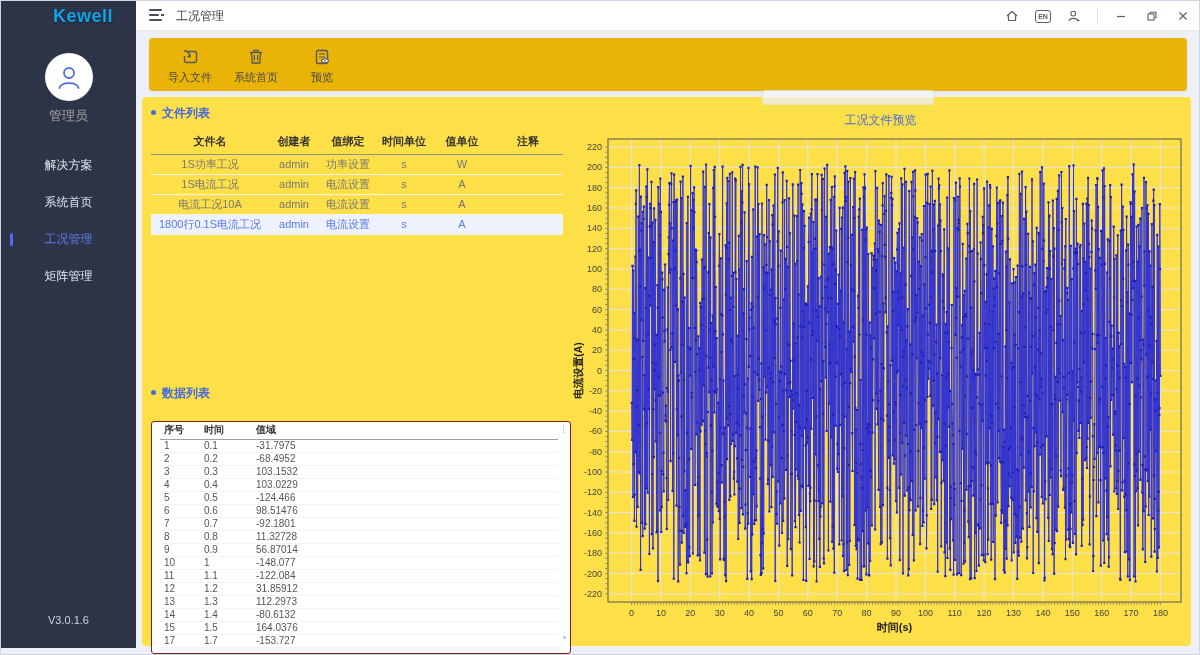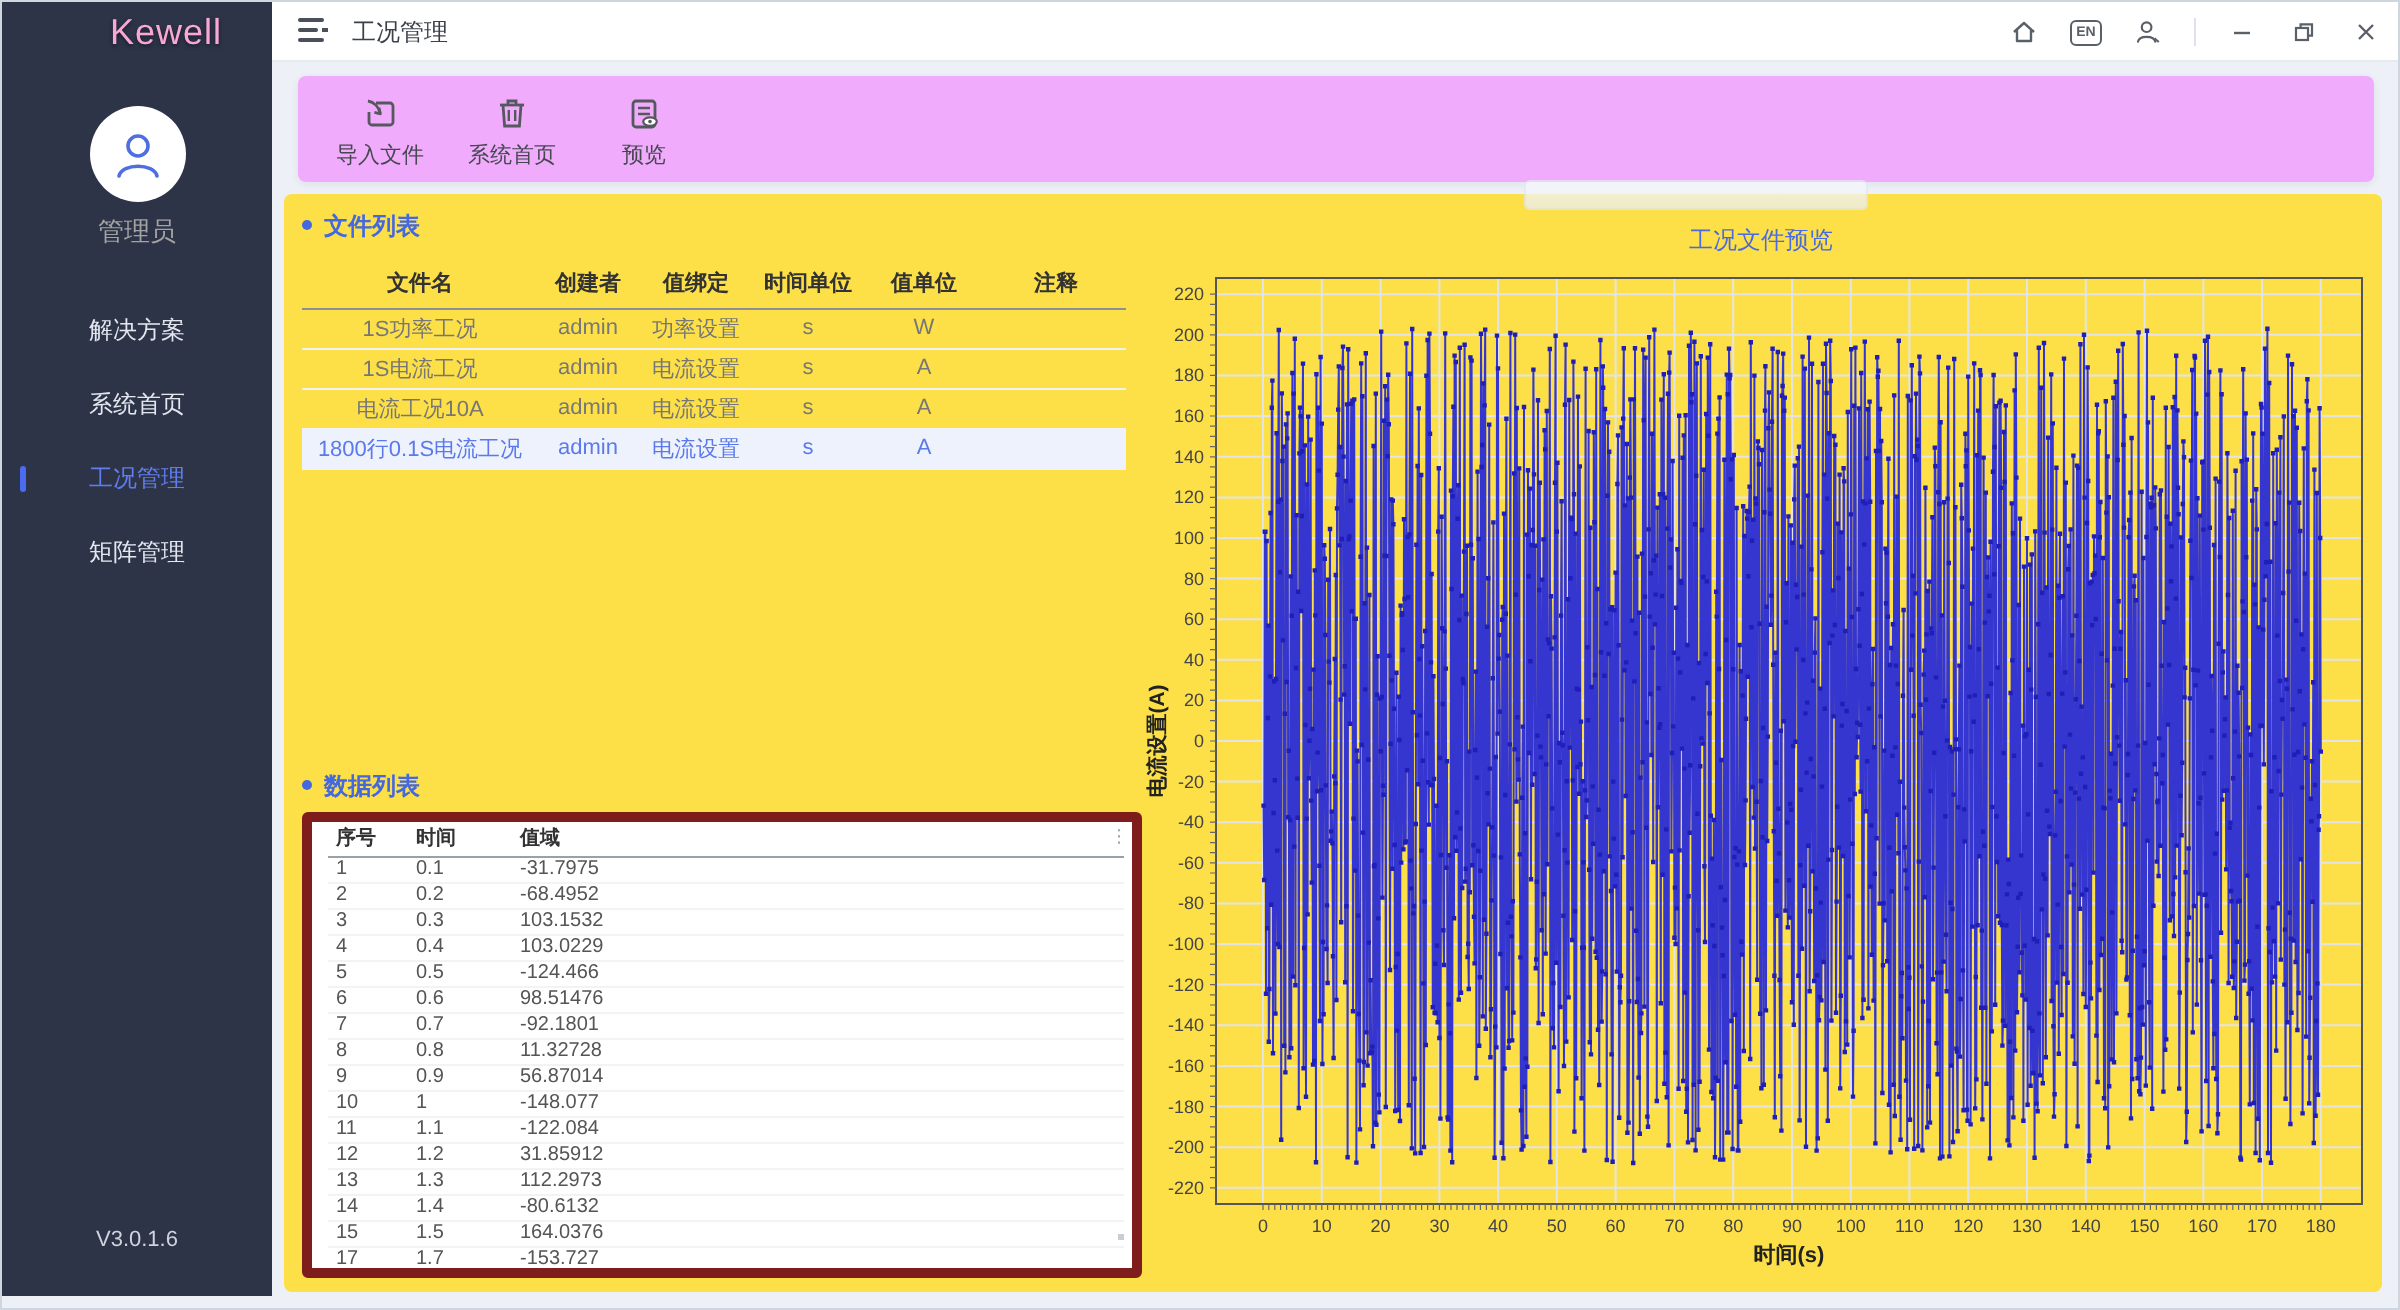--- a/index.html
+++ b/index.html
@@ -1,21 +1,21 @@
 <!DOCTYPE html>
 <html><head>
 <meta charset="utf-8">
 <style>
   * { margin:0; padding:0; box-sizing:border-box; }
   html,body { width:1200px; height:655px; font-family:"Liberation Sans", sans-serif; background:#eef1f6; }
   .window { position:relative; width:1200px; height:655px; background:#edf0f6; border:1px solid #cfd6e0; overflow:hidden; }
 
   
   .sidebar { position:absolute; left:0; top:0; width:135px; height:647px; background:#2d3448; }
-  .logo { height:30px; line-height:30px; text-align:center; color:#f9a8d4; font-weight:400; font-size:18px; letter-spacing:.5px; text-shadow:0 1px 2px rgba(0,0,0,.45);margin-left:29px; }
+  .logo { height:30px; line-height:30px; text-align:center; color:#0ea5e9; font-weight:700; font-size:18px; letter-spacing:.5px; text-shadow:0 1px 2px rgba(0,0,0,.45);margin-left:29px; }
   .avatar { position:absolute; left:50%; top:52px; transform:translateX(-50%); width:48px; height:48px; border-radius:50%; background:#ffffff; display:flex; align-items:center; justify-content:center; }
   .role { position:absolute; top:106px; width:100%; text-align:center; color:#a3a3a3; font-size:13px; }
   .nav { position:absolute; top:146px; width:100%; }
   .nav-item { position:relative; height:37px; line-height:37px; text-align:center; color:#e3e6ee; font-size:12px; cursor:pointer; }
   .nav-item.active { color:#5f7df0; }
   .nav-item .indicator { display:none; position:absolute; left:9px; top:12px; width:3px; height:13px; border-radius:2px; background:#4b6cf0; }
   .nav-item.active .indicator { display:block; }
   .version { position:absolute; bottom:22px; width:100%; text-align:center; color:#cfd3dd; font-size:11px; }
 
   
@@ -26,39 +26,39 @@
   .collapse i:nth-child(2){ top:5px; width:10px; }
   .collapse i:nth-child(3){ top:10px; width:13px; }
   .collapse b { position:absolute; left:12px; top:5px; width:3px; height:2px; background:#4a4f5a; }
   .topbar-title { position:absolute; left:40px; top:0; line-height:30px; font-size:12px; color:#3a3f48; }
   .topbar-right { position:absolute; right:8px; top:0; height:30px; display:flex; align-items:center; gap:15px; color:#5a6068; }
   .tb-icon { width:16px; height:16px; display:flex; align-items:center; justify-content:center; cursor:pointer; }
   .lang-badge { width:16px; height:13px; border:1.2px solid #5a6068; border-radius:3px; font-size:7px; font-weight:700; display:flex; align-items:center; justify-content:center; cursor:pointer; }
   .tb-sep { width:1px; height:14px; background:#dfe2e8; }
 
   
-  .toolbar { position:absolute; left:148px; top:37px; right:12px; height:53px; background:#f0abfc; border-radius:4px; box-shadow:0 1px 4px rgba(30,40,60,.07); display:flex; align-items:center; padding-left:12px; gap:8px; }
+  .toolbar { position:absolute; left:148px; top:37px; right:12px; height:53px; background:#eab308; border-radius:4px; box-shadow:0 1px 4px rgba(30,40,60,.07); display:flex; align-items:center; padding-left:12px; gap:8px; }
   .tool-btn { width:58px; text-align:center; cursor:pointer; padding-top:2px; }
   .tool-btn svg { display:block; margin:0 auto 3px; }
   .tool-btn .lbl { font-size:11px; color:#45494f; }
 
   
   .content { position:absolute; left:141px; top:96px; right:8px; bottom:8px; background:#fde047; border-radius:4px; }
   .section-title { font-size:12px; color:#4468e0; font-weight:700; }
   .bullet { display:inline-block; width:5px; height:5px; background:#4468e0; border-radius:50%; vertical-align:2px; margin-right:6px; }
 
   .file-section { position:absolute; left:9px; top:8px; width:420px; }
   .ftable { width:412px; border-collapse:collapse; font-size:11px; margin-top:8px; }
   .ftable th { color:#333; font-weight:700; height:24px; border-bottom:1px solid #8a8f98; text-align:center; }
   .ftable td { color:#777; height:20px; text-align:center; border-bottom:1px solid #f1f2f4; white-space:nowrap; overflow:hidden; }
   .ftable tr.selected td { background:#eef2fc; color:#5b79ea; border-bottom-color:#eef2fc; }
   .ftable .c0{width:118px;} .ftable .c1{width:50px;} .ftable .c2{width:58px;} .ftable .c3{width:54px;} .ftable .c4{width:62px;} .ftable .c5{width:70px;}
 
   .data-section { position:absolute; left:9px; top:288px; width:420px; bottom:4px; }
-  .dtable-wrap { position:relative; margin-top:4px; border:5px solid #7f1d1d; border-radius:3px; height:233px; overflow:hidden; background:#fff; }
+  .dtable-wrap { position:relative; margin-top:19px; border:1px solid #7f1d1d; border-radius:3px; height:233px; overflow:hidden; background:#fff; }
   .dtable { width:398px; border-collapse:collapse; font-size:10px; margin-left:8px; }
   .dtable th { color:#333; font-weight:700; height:17px; border-bottom:1px solid #9aa0a8; text-align:left; }
   .dtable td { color:#555; height:12px; line-height:12px; border-bottom:1px solid #f2f3f5; text-align:left; white-space:nowrap; overflow:hidden; }
   .dtable .d0{width:44px; padding-left:4px;} .dtable .d1{width:52px;} .dtable .d2{width:56px;} .dtable .d3{width:auto;}
   .scroll-hint { position:absolute; right:2px; top:5px; color:#9aa0a8; font-size:9px; line-height:4px; letter-spacing:0; cursor:pointer; }
   .scroll-dot { position:absolute; right:4px; bottom:14px; width:3px; height:3px; background:#c9ced6; }
 
   
   .chart-panel { position:absolute; left:430px; top:0; right:2px; bottom:2px; }
   .ghost { position:absolute; left:190px; top:-7px; width:172px; height:15px; border-radius:3px; border:1px solid #e3e9f3; background:linear-gradient(180deg,#f7f9fc,#e9eef6); opacity:.75; }

